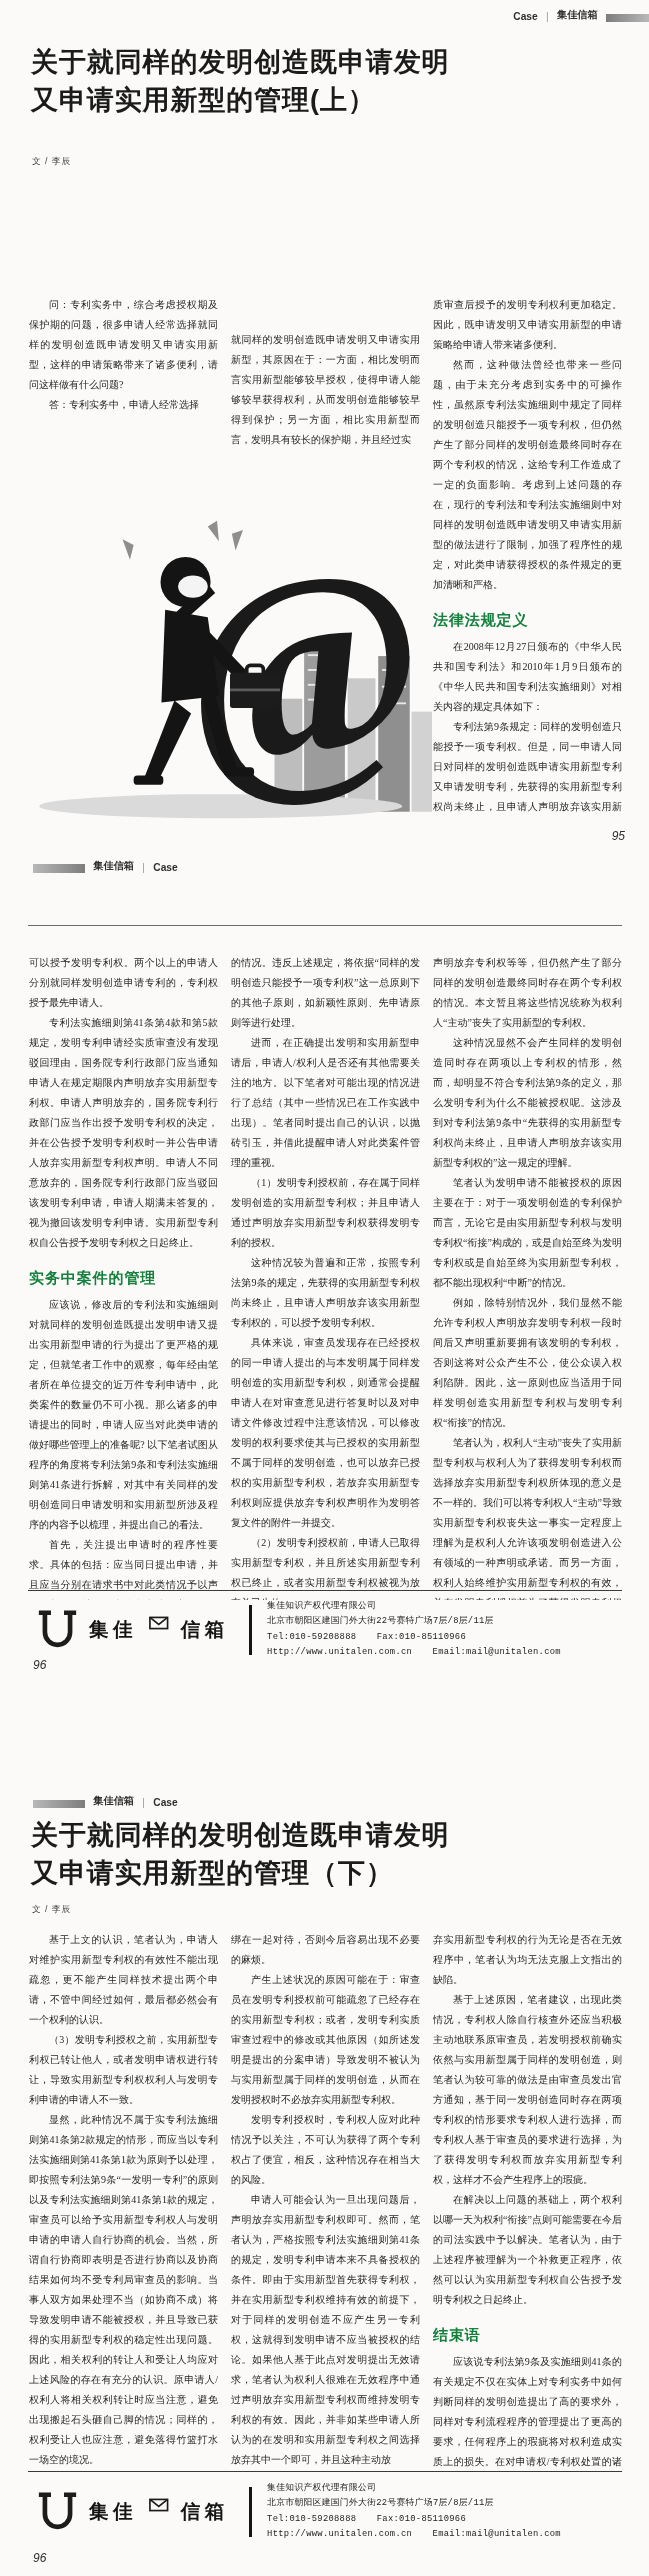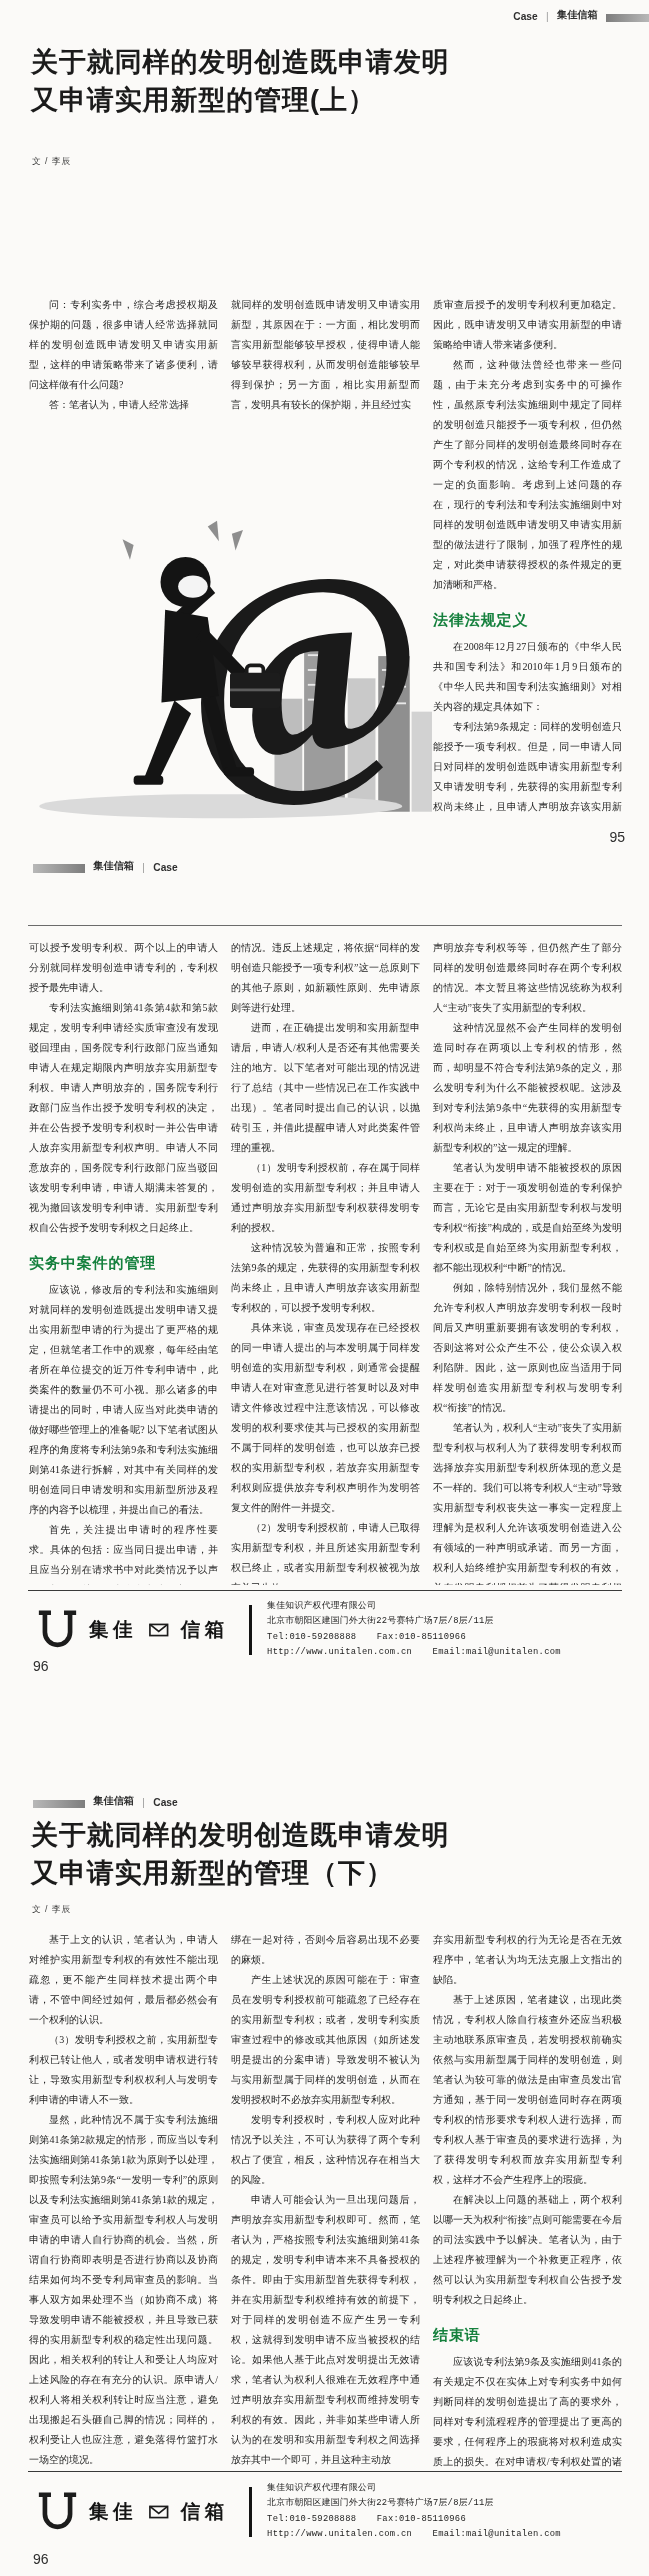--- a/index.html
+++ b/index.html
@@ -31,28 +31,28 @@
   .para{margin:0;font-size:10px;line-height:20px;text-align:justify;
         text-indent:2em;color:#262626;}
   .para.noindent{text-indent:0;}
   .sec-heading{font-family:"Liberation Sans",sans-serif;font-size:15px;
                margin:16px 0 7.4px 0;color:#15803d;letter-spacing:0.9px;}
   .toprule{position:absolute;left:28px;width:594px;border-top:0.9px solid #6b6b6b;}
 
   
   .footer-rule{position:absolute;left:28px;width:594px;border-top:1.4px solid #3a3a3a;}
   .footer{position:absolute;left:37px;display:flex;align-items:center;}
-  .brand{display:flex;align-items:center;gap:12px;font-family:"Liberation Sans",sans-serif;
+  .brand{display:flex;gap:12px;font-family:"Liberation Sans",sans-serif;
          font-weight:700;font-size:19.5px;letter-spacing:4.6px;color:#141414;white-space:nowrap;}
   .logo{margin-right:11px;display:block;}
   .vline{width:2.8px;height:50px;background:#141414;margin:0 15px 0 20.4px;flex:none;}
   .contact{font-family:Liberation Mono, monospace;font-size:8.8px;line-height:15.3px;
            color:#1c1c1c;letter-spacing:0.3px;white-space:nowrap;}
   .contact .gap{display:inline-block;width:20.4px;}
-  .pagenum{position:absolute;font-family:"Liberation Sans",sans-serif;font-size:14px;color:#2e2e2e;}
+  .pagenum{position:absolute;font-family:"Liberation Sans",sans-serif;font-size:12px;color:#2e2e2e;font-style:italic;}
 
   
   .illus{position:absolute;left:26px;top:506px;width:408px;height:315px;}
 </style>
 </head>
 <body>
 
 <div class="sheet">
 
   <section class="page" id="pg1">
@@ -65,23 +65,23 @@
 
     <h1 class="title" style="top:43px;">
       <span>关于就同样的发明创造既申请发明</span><br>
       <span>又申请实用新型的管理(上）</span>
     </h1>
     <div class="byline" style="top:156px;">文 / 李辰</div>
 
     <div class="cols" style="top:295px;">
       <div class="col" style="height:521px;">
           <p class="para">问：专利实务中，综合考虑授权期及保护期的问题，很多申请人经常选择就同样的发明创造既申请发明又申请实用新型，这样的申请策略带来了诸多便利，请问这样做有什么问题?</p>
-          <p class="para">答：笔者认为，申请人经常选择</p>
-        </div>
-      <div class="col" style="height:521px;">
+          <p class="para">答：专利实务中，申请人经常选择</p>
+        </div>
+      <div class="col" style="height:521px;margin-top:35px;">
           <p class="para noindent">就同样的发明创造既申请发明又申请实用新型，其原因在于：一方面，相比发明而言实用新型能够较早授权，使得申请人能够较早获得权利，从而发明创造能够较早得到保护；另一方面，相比实用新型而言，发明具有较长的保护期，并且经过实</p>
         </div>
       <div class="col" style="height:521px;">
           <p class="para noindent">质审查后授予的发明专利权利更加稳定。因此，既申请发明又申请实用新型的申请策略给申请人带来诸多便利。</p>
           <p class="para">然而，这种做法曾经也带来一些问题，由于未充分考虑到实务中的可操作性，虽然原专利法实施细则中规定了同样的发明创造只能授予一项专利权，但仍然产生了部分同样的发明创造最终同时存在两个专利权的情况，这给专利工作造成了一定的负面影响。考虑到上述问题的存在，现行的专利法和专利法实施细则中对同样的发明创造既申请发明又申请实用新型的做法进行了限制，加强了程序性的规定，对此类申请获得授权的条件规定的更加清晰和严格。</p>
           <h3 class="sec-heading">法律法规定义</h3>
           <p class="para">在2008年12月27日颁布的《中华人民共和国专利法》和2010年1月9日颁布的《中华人民共和国专利法实施细则》对相关内容的规定具体如下：</p>
           <p class="para">专利法第9条规定：同样的发明创造只能授予一项专利权。但是，同一申请人同日对同样的发明创造既申请实用新型专利又申请发明专利，先获得的实用新型专利权尚未终止，且申请人声明放弃该实用新型专利权的，</p>
         </div>
     </div>
@@ -134,21 +134,21 @@
   <section class="page" id="pg2">
     <div class="hdr hdr-left" style="left:33px;top:5.6px;">
       <span class="hdr-bar"></span>
       <span>集佳信箱</span>
       <span class="sep">|</span>
       <span>Case</span>
     </div>
 
     <div class="toprule" style="top:72px;"></div>
 
-    <div class="cols" style="top:85px;">
+    <div class="cols" style="top:100px;">
       <div class="col" style="height:647px;">
           <p class="para noindent">可以授予发明专利权。两个以上的申请人分别就同样发明创造申请专利的，专利权授予最先申请人。</p>
           <p class="para">专利法实施细则第41条第4款和第5款规定，发明专利申请经实质审查没有发现驳回理由，国务院专利行政部门应当通知申请人在规定期限内声明放弃实用新型专利权。申请人声明放弃的，国务院专利行政部门应当作出授予发明专利权的决定，并在公告授予发明专利权时一并公告申请人放弃实用新型专利权声明。申请人不同意放弃的，国务院专利行政部门应当驳回该发明专利申请，申请人期满未答复的，视为撤回该发明专利申请。实用新型专利权自公告授予发明专利权之日起终止。</p>
           <h3 class="sec-heading">实务中案件的管理</h3>
           <p class="para">应该说，修改后的专利法和实施细则对就同样的发明创造既提出发明申请又提出实用新型申请的行为提出了更严格的规定，但就笔者工作中的观察，每年经由笔者所在单位提交的近万件专利申请中，此类案件的数量仍不可小视。那么诸多的申请提出的同时，申请人应当对此类申请的做好哪些管理上的准备呢? 以下笔者试图从程序的角度将专利法第9条和专利法实施细则第41条进行拆解，对其中有关同样的发明创造同日申请发明和实用新型所涉及程序的内容予以梳理，并提出自己的看法。</p>
           <p class="para">首先，关注提出申请时的程序性要求。具体的包括：应当同日提出申请，并且应当分别在请求书中对此类情况予以声明。并且，关于提出专利申请的主体，同一申请人是指发明和实用新型的申请人应当完全一致，这里不包含申请人部分相同</p>
         </div>
       <div class="col" style="height:647px;">
           <p class="para noindent">的情况。违反上述规定，将依据“同样的发明创造只能授予一项专利权”这一总原则下的其他子原则，如新颖性原则、先申请原则等进行处理。</p>
           <p class="para">进而，在正确提出发明和实用新型申请后，申请人/权利人是否还有其他需要关注的地方。以下笔者对可能出现的情况进行了总结（其中一些情况已在工作实践中出现）。笔者同时提出自己的认识，以抛砖引玉，并借此提醒申请人对此类案件管理的重视。</p>

